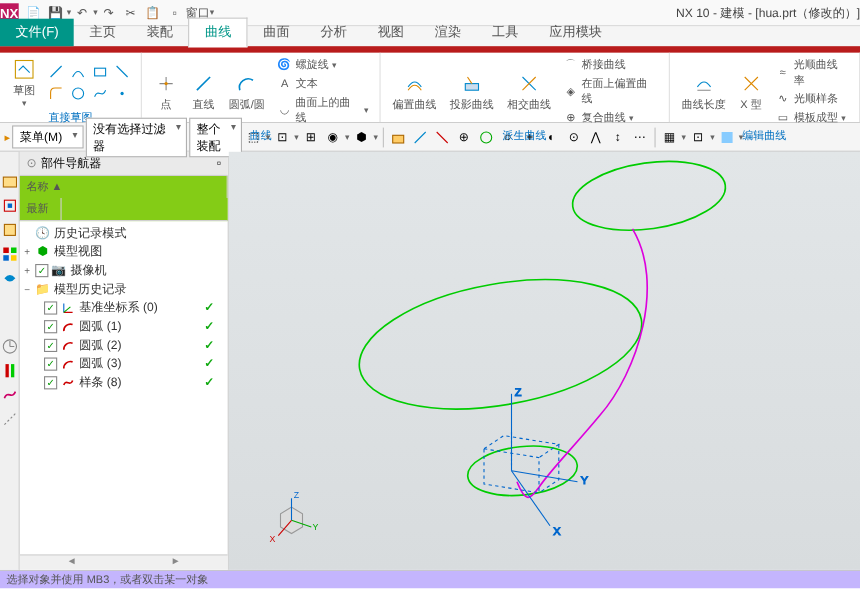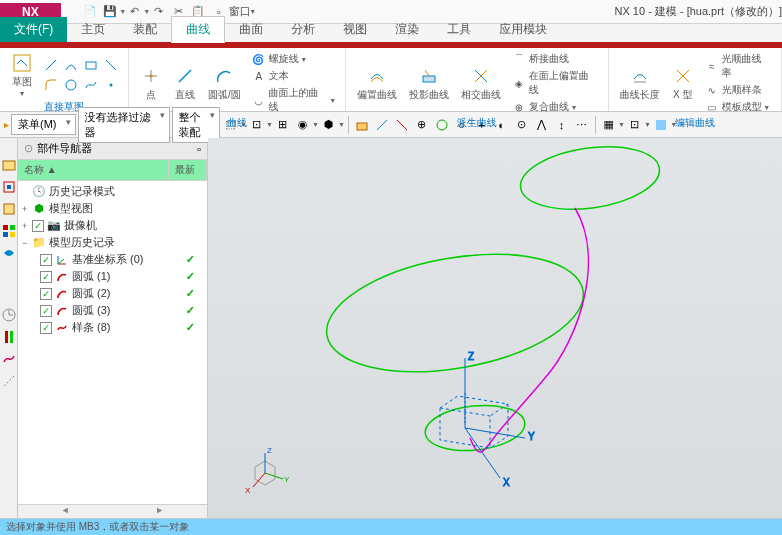--- a/index.html
+++ b/index.html
@@ -1,20 +1,20 @@
 <!DOCTYPE html>
 <html><head>
 <meta charset="utf-8">
 <style>
 * { margin: 0; padding: 0; box-sizing: border-box; font-family: "Microsoft YaHei", Arial, sans-serif; }
 body { width: 782px; height: 535px; background: #fff; overflow: hidden; font-size: 11px; }
 
 
 .titlebar { height: 24px; background: #f9f9f9; border-bottom: 1px solid #d0d0d0; display: flex; align-items: center; }
-.nx-logo { background: #be185d; color: #fff; padding: 2px 22px; font-weight: bold; font-size: 12px; margin-right: 20px; }
+.nx-logo { background: #be185d; color: #fff; padding: 2px 0; font-weight: bold; font-size: 12px; margin-right: 4px; }
 .titlebar-btn { width: 20px; height: 20px; display: inline-flex; align-items: center; justify-content: center; cursor: pointer; color: #555; }
 .titlebar-title { flex: 1; text-align: right; color: #444; font-size: 11px; }
 
 
 .menutabs { height: 24px; background: #f5f5f5; display: flex; align-items: flex-end; border-bottom: 6px solid #b91c1c; }
 .menutab { padding: 4px 14px; font-size: 12px; color: #555; cursor: pointer; }
 .menutab.file { background: #009688; color: #fff; }
 .menutab.active { background: #fff; border: 1px solid #c8c8c8; border-bottom: 1px solid #fff; margin-bottom: -1px; color: #009688; }
 
 
@@ -38,37 +38,37 @@
 .tb-sep { width: 1px; height: 18px; background: #c0c0c0; margin: 0 2px; }
 .tb-icon { width: 18px; height: 18px; display: inline-flex; align-items: center; justify-content: center; cursor: pointer; }
 
 
 .main { display: flex; height: 380px; }
 .leftbar { width: 18px; background: #f0f0f0; border-right: 1px solid #c8c8c8; display: flex; flex-direction: column; align-items: center; gap: 8px; padding-top: 20px; }
 .leftbar-icon { width: 14px; height: 14px; cursor: pointer; }
 
 .navpanel { width: 190px; background: #fff; border-right: 1px solid #c8c8c8; display: flex; flex-direction: column; }
 .navpanel-header { background: #eaeaea; padding: 3px 6px; font-size: 11px; border-bottom: 1px solid #d0d0d0; display: flex; align-items: center; }
-.navpanel-columns { display: flex; border-bottom: 1px solid #d0d0d0; background: #86efac; }
+.navpanel-columns { display: flex; border-bottom: 1px solid #d0d0d0; background: #84cc16; flex-direction: column; }
 .navpanel-col { padding: 3px 6px; font-size: 10px; color: #555; border-right: 1px solid #d0d0d0; }
 .navpanel-col:first-child { flex: 1; }
 .navpanel-tree { flex: 1; overflow: auto; padding: 2px 0; }
 .tree-row { display: flex; align-items: center; padding: 1px 4px; font-size: 11px; color: #333; cursor: pointer; min-height: 16px; }
 .tree-row .indent { display: inline-block; }
 .tree-toggle { width: 10px; font-size: 9px; color: #666; }
 .tree-check { width: 12px; height: 12px; border: 1px solid #888; margin-right: 3px; display: inline-flex; align-items: center; justify-content: center; font-size: 9px; color: #090; }
 .tree-icon { width: 14px; height: 14px; margin-right: 3px; display: inline-flex; align-items: center; justify-content: center; }
 .tree-ok { color: #1a1; font-weight: bold; margin-left: auto; margin-right: 8px; font-size: 11px; }
 .navpanel-footer { height: 14px; background: #f0f0f0; border-top: 1px solid #d0d0d0; display: flex; }
 .navpanel-footer span { flex: 1; text-align: center; font-size: 9px; color: #888; }
 
 .viewport { flex: 1; background: linear-gradient(#e2e6e8, #d8dcde); position: relative; }
 .viewport svg { width: 100%; height: 100%; }
 
-.statusbar { height: 17px; background: #7dd3fc; border-top: 1px solid #c8c8c8; padding: 1px 6px; font-size: 10px; color: #555; }
+.statusbar { height: 17px; background: #c4b5fd; border-top: 1px solid #c8c8c8; padding: 1px 6px; font-size: 10px; color: #555; }
 
 .chev { font-size: 8px; color: #666; }
 </style>
 </head>
 <body>
 
 <div class="titlebar">
   <span class="nx-logo">NX</span>
   <span class="titlebar-btn">📄</span>
   <span class="titlebar-btn">💾</span>

